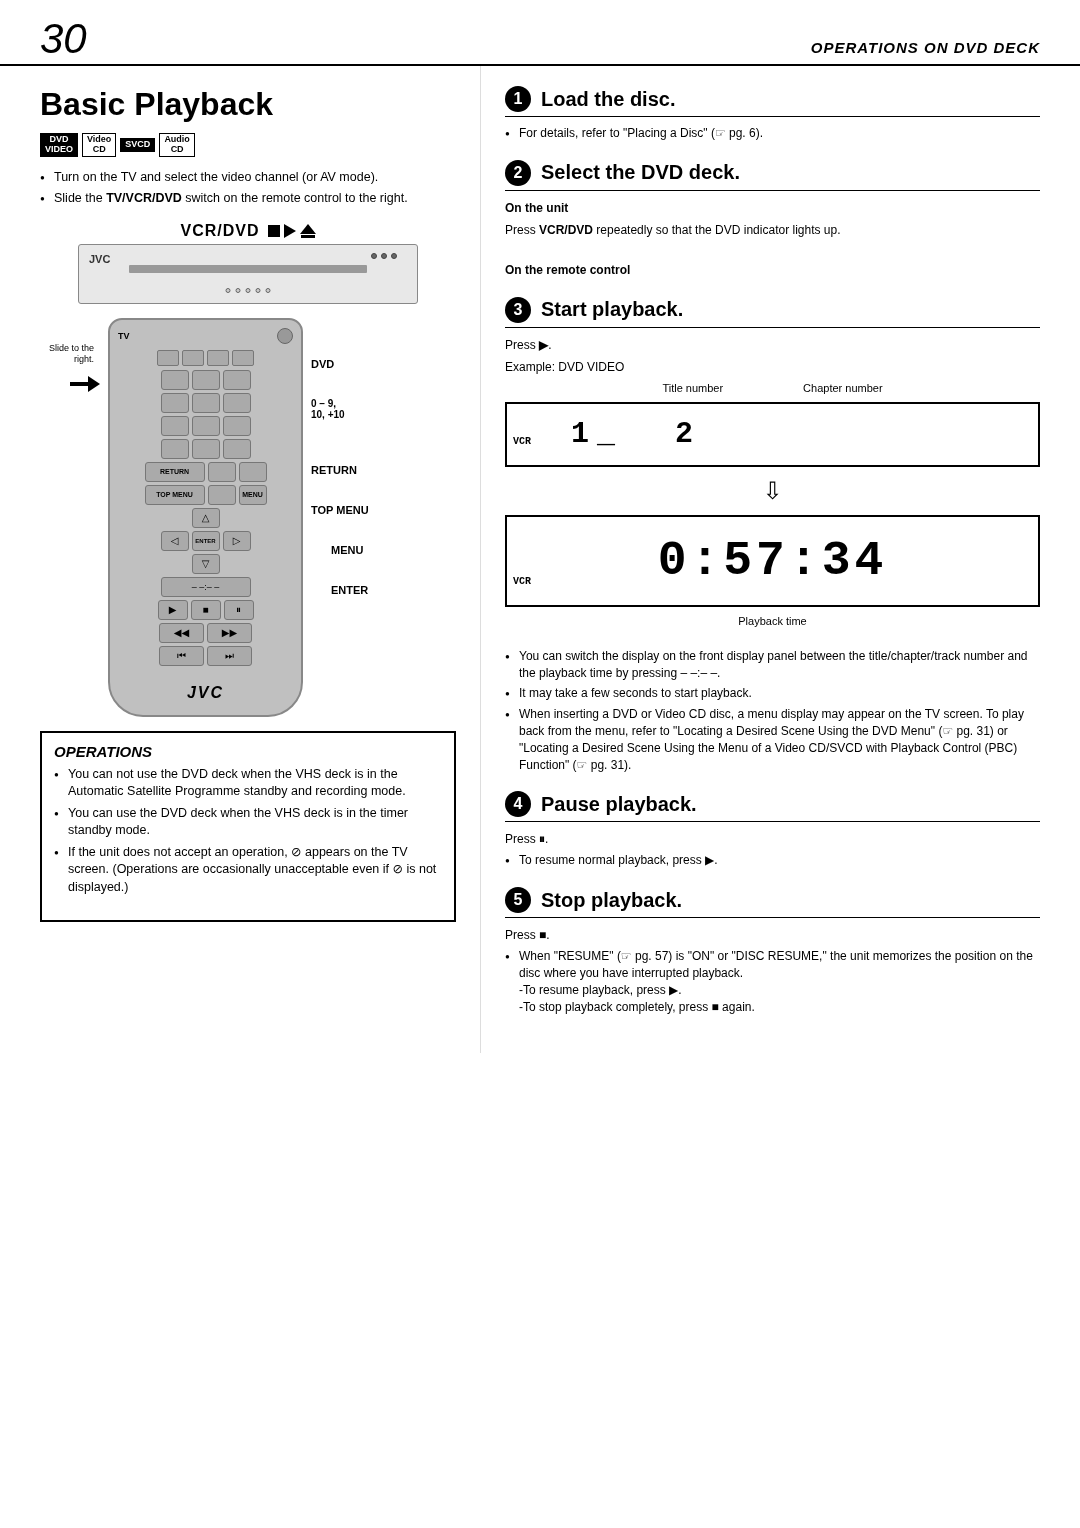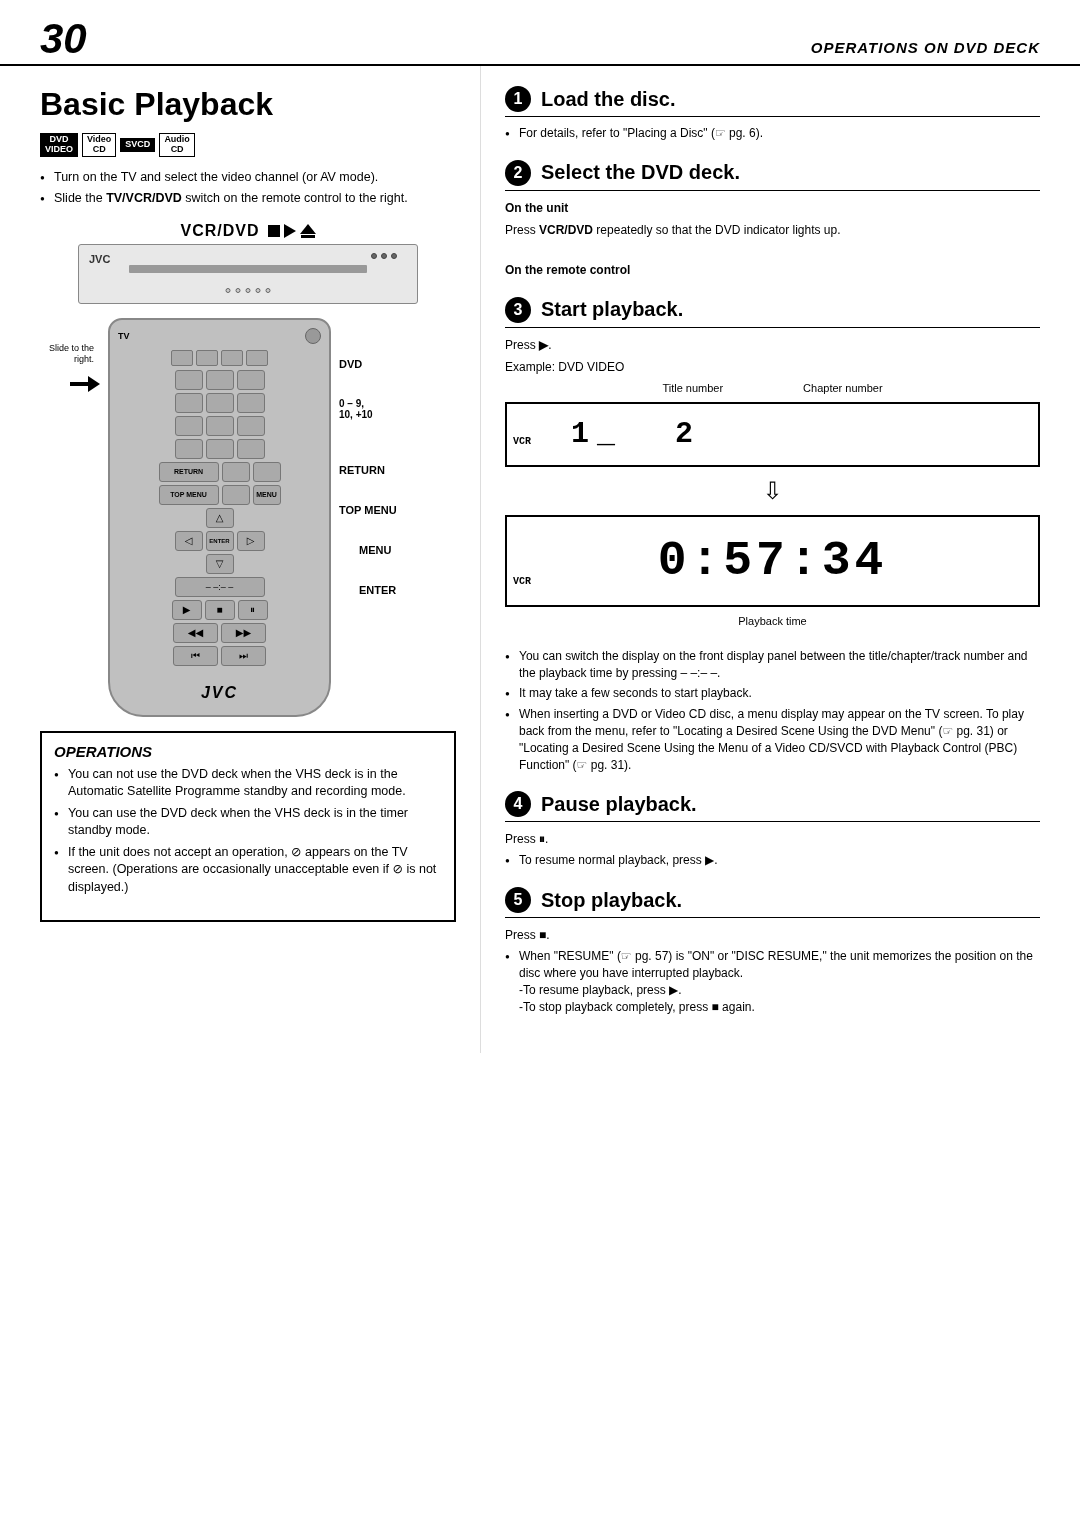--- a/index.html
+++ b/index.html
@@ -20,21 +20,21 @@
 
     
     .header {
       display: flex;
       align-items: flex-end;
       padding: 18px 40px 4px 40px;
       border-bottom: 2px solid #000;
     }
     .page-number {
       font-size: 42px;
-      font-weight: bold;
+      font-weight: normal;
       font-style: italic;
       color: #000;
       line-height: 1;
       flex: 0 0 auto;
     }
     .header-title {
       flex: 1;
       text-align: right;
       font-size: 15px;
       font-weight: bold;
@@ -346,21 +346,21 @@
           <div style="font-size:9px;line-height:1.3;text-align:right;padding-right:6px;">Slide to the right.</div>
           <div style="margin-top:8px;text-align:right;">
             <svg width="30" height="20" viewBox="0 0 30 20">
               <rect x="0" y="8" width="20" height="4" fill="#000"></rect>
               <polygon points="18,2 30,10 18,18" fill="#000"></polygon>
             </svg>
           </div>
         </div>
 
         <div style="position:relative;">
-          <div style="width:223px;min-height:390px;background:#c0c0c0;border-radius:14px 14px 35px 35px;border:2px solid #888;position:relative;padding:8px;">
+          <div style="width:195px;min-height:390px;background:#c0c0c0;border-radius:14px 14px 35px 35px;border:2px solid #888;position:relative;padding:8px;">
 
             <div style="display:flex;justify-content:space-between;align-items:center;margin-bottom:6px;">
               <span style="font-size:9px;font-weight:bold;">TV</span>
               <div style="width:16px;height:16px;border-radius:50%;background:#999;border:1.5px solid #666;"></div>
             </div>
 
             <div style="display:flex;gap:3px;margin-bottom:4px;justify-content:center;">
               <div style="width:22px;height:16px;background:#aaa;border-radius:2px;border:1px solid #777;"></div>
               <div style="width:22px;height:16px;background:#aaa;border-radius:2px;border:1px solid #777;"></div>
               <div style="width:22px;height:16px;background:#aaa;border-radius:2px;border:1px solid #777;"></div>

